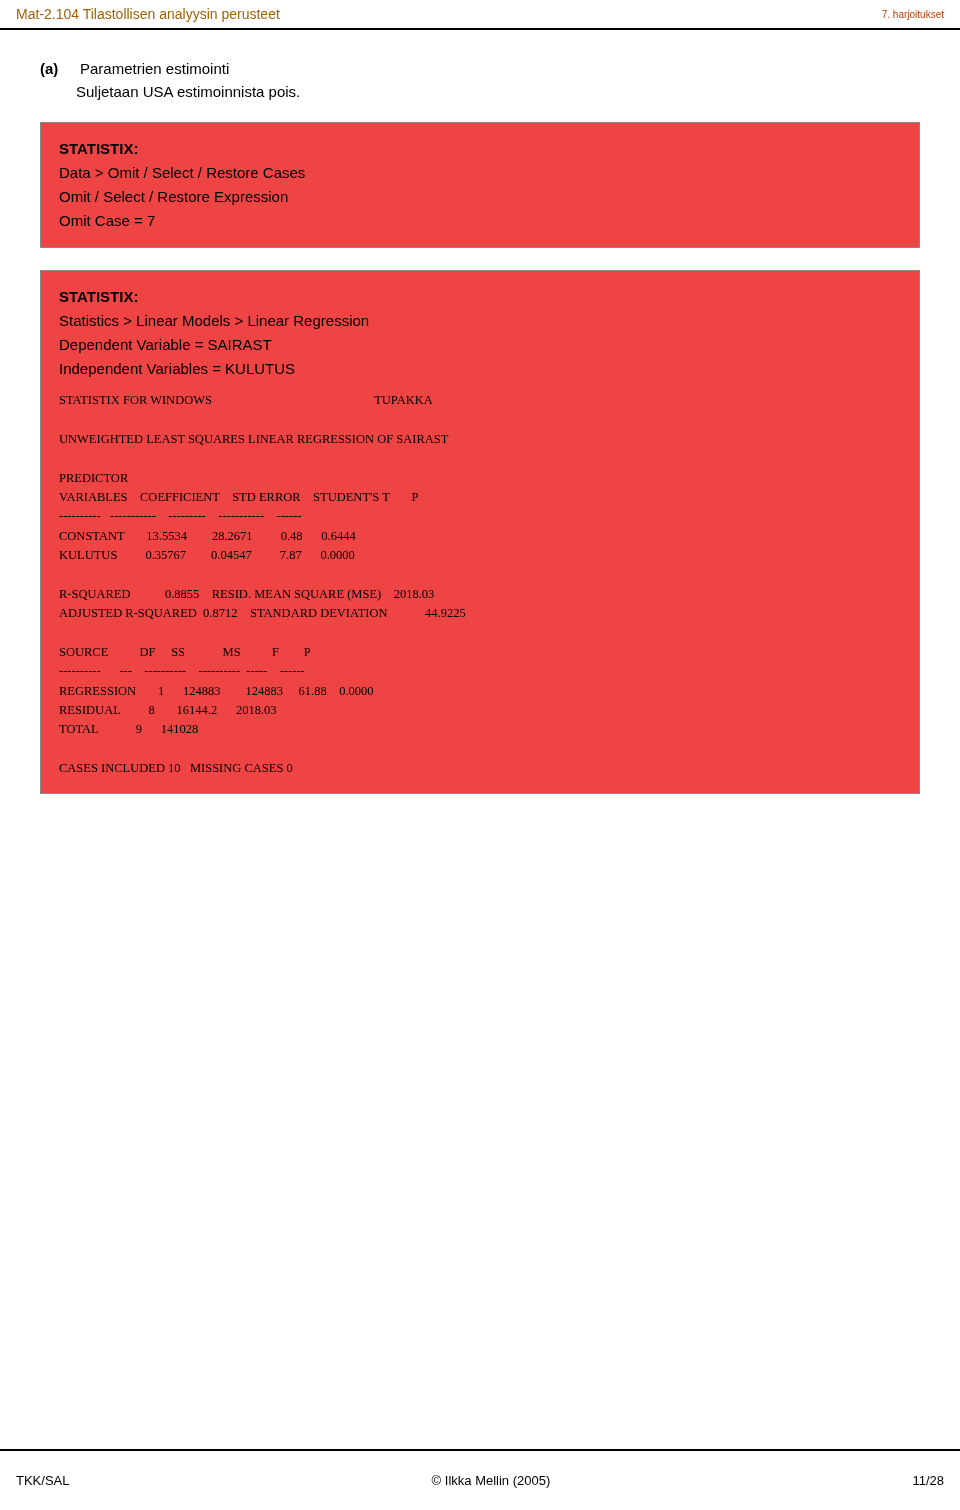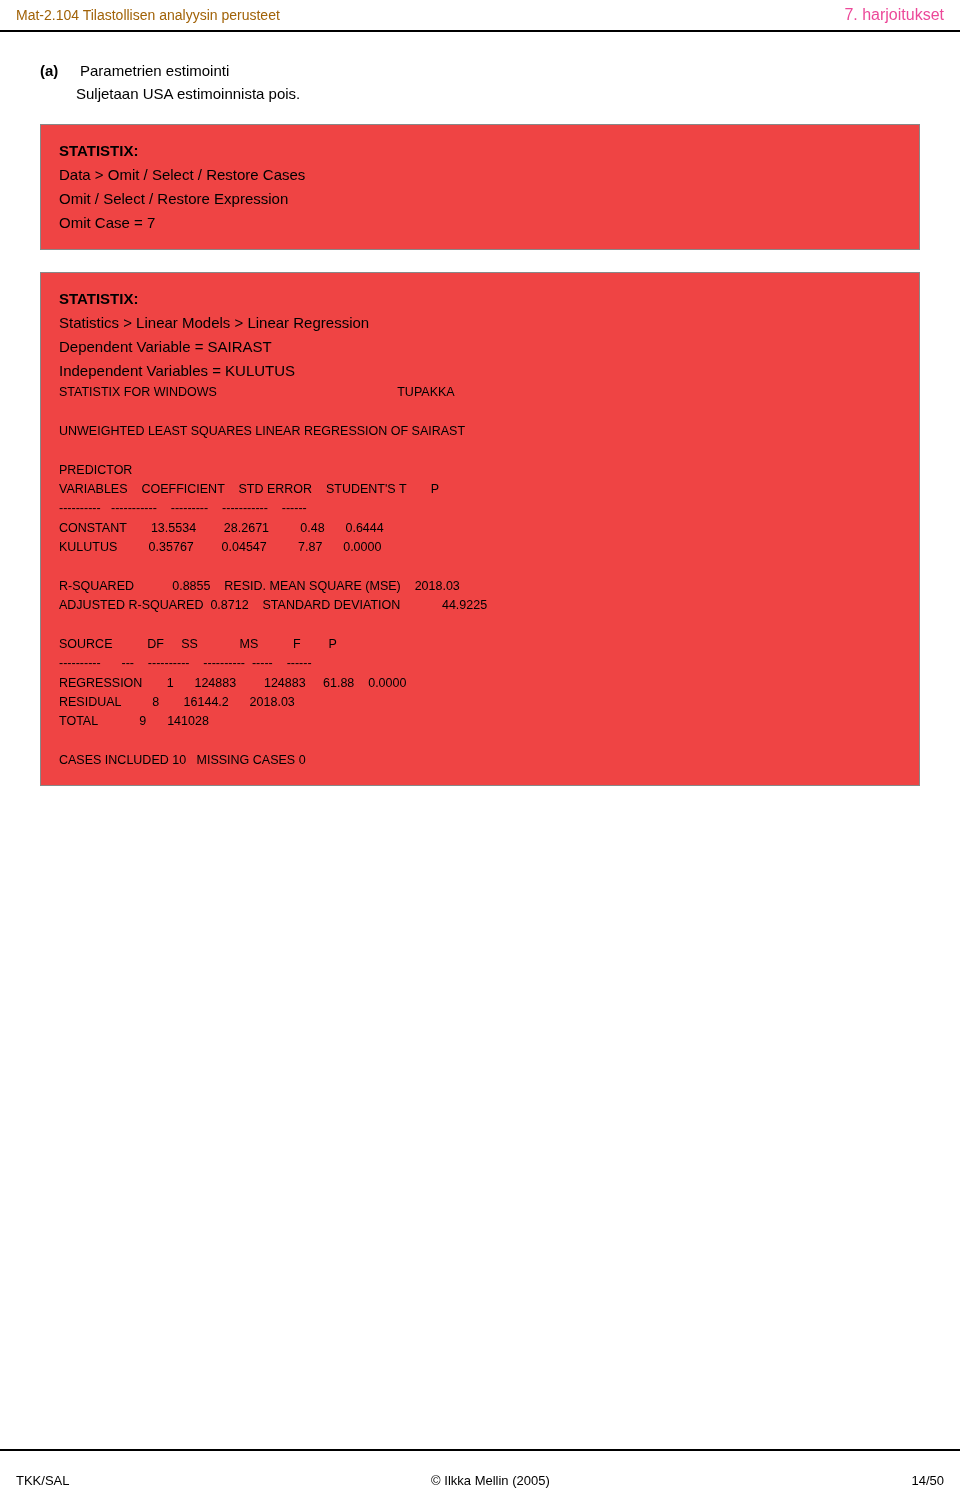--- a/index.html
+++ b/index.html
@@ -21,22 +21,22 @@
       justify-content: space-between;
       align-items: center;
       padding: 6px 16px;
       border-bottom: 2px solid #000;
     }
     .top-bar-title {
       font-size: 14px;
       color: #a16207;
     }
     .top-bar-right {
-      font-size: 16px;
-      color: #ec4899;
+      font-size: 10px;
+      color: #c2410c;
     }
     .main-content {
       padding: 30px 40px 80px 40px;
     }
     .section-title {
       font-size: 15px;
       font-weight: bold;
       font-variant: small-caps;
       letter-spacing: 1px;
       margin-bottom: 8px;
@@ -45,24 +45,25 @@
       border: 1.5px solid #888;
       padding: 14px 18px;
       margin-bottom: 22px;
       background: #ef4444;
     }
     .box-content {
       font-size: 15px;
       line-height: 1.6;
     }
     .mono-block {
-      font-family: Liberation Sans, sans-serif;
+      font-family: Liberation Serif, serif;
       font-size: 12.5px;
       line-height: 1.55;
       white-space: pre;
+      margin-top: 10px;
     }
     .bottom-bar {
       position: absolute;
       bottom: 0;
       left: 0;
       right: 0;
       display: flex;
       justify-content: space-between;
       align-items: center;
       border-top: 2px solid #000;
@@ -152,14 +153,14 @@
 TOTAL            9      141028
 
 CASES INCLUDED 10   MISSING CASES 0</div>
   </div>
 
 </div>
 
 <div class="bottom-bar">
   <span class="bottom-left">TKK/SAL</span>
   <span class="bottom-center">© Ilkka Mellin (2005)</span>
-  <span class="bottom-right">14/50</span>
+  <span class="bottom-right">11/28</span>
 </div>
 
 </body></html>

